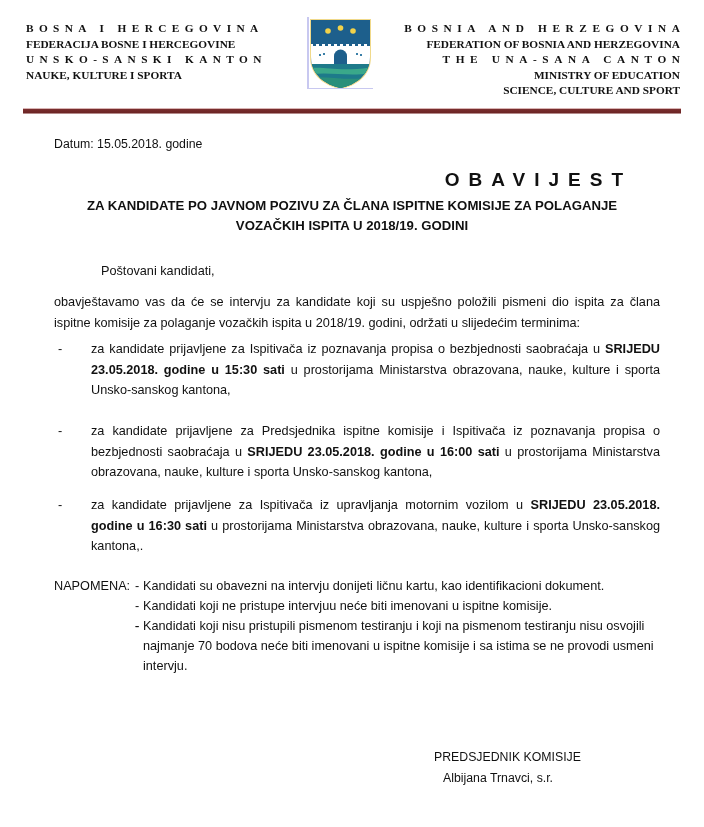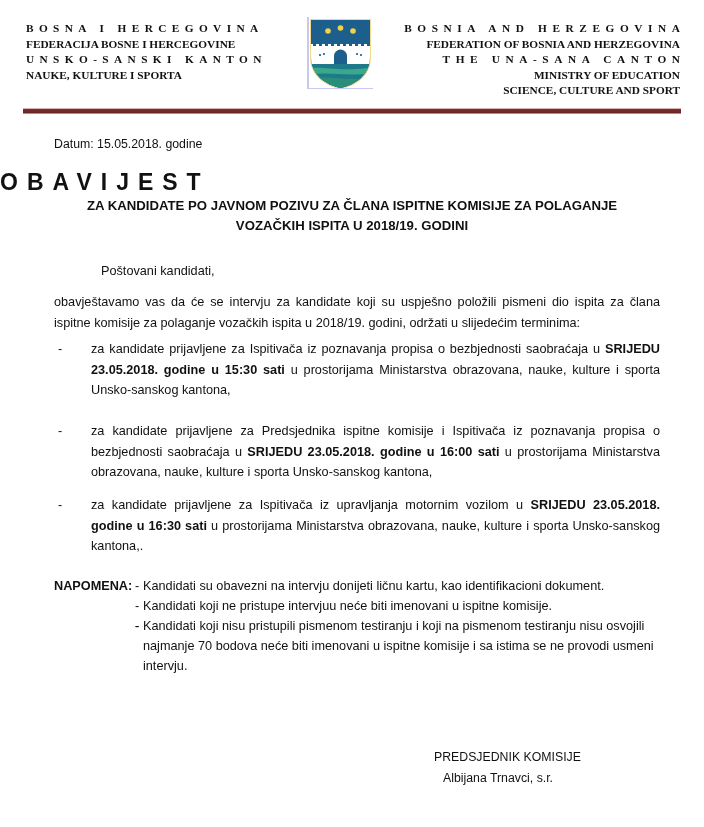--- a/index.html
+++ b/index.html
@@ -13,36 +13,36 @@
   .spaced-r { letter-spacing:5.6px; margin-right:-5.6px;text-align:right; }
 
   .logo { position:absolute; left:307px; top:17px; width:66px; height:72px; }
   .logo-frame { position:absolute; left:307px; top:17px; width:2px; height:72px; background:#c8c8f0; }
   .logo-base { position:absolute; left:307px; top:88px; width:66px; height:1px; background:#c8c8f0; }
 
   .sep { position:absolute; left:23px; top:108px; width:658px; height:6px;
          background: linear-gradient(#d9b4b4 0, #d9b4b4 1px, #7a2e2e 1px, #6b2424 5px, #b48a8a 5px); }
 
   .date { position:absolute; left:54px; top:137px; font-size:12.3px; }
-  .title { position:absolute; left:0; width:632px; top:169px; text-align:left; font-size:23px; font-weight:bold; letter-spacing:9px; }
+  .title { position:absolute; left:0; width:632px; top:169px; text-align:right; font-size:19px; font-weight:bold; letter-spacing:9px; }
   .subtitle { position:absolute; left:0; width:704px; top:196px; text-align:center; font-size:13.2px; font-weight:bold; line-height:20px; }
 
   .greeting { position:absolute; left:101px; top:264px; font-size:12.7px; }
   .intro { position:absolute; left:54px; top:292px; width:606px; font-size:12.7px; line-height:20.5px; text-align:justify; }
 
   .items { position:absolute; left:54px; width:606px; font-size:12.7px; line-height:20.5px; }
   .item { position:relative; padding-left:37px; text-align:justify; }
   .item .dash { position:absolute; left:4px; top:0; }
   .item1 { top:339px; }
   .item2 { top:421px; }
   .item3 { top:495px; }
   b { font-weight:bold; }
 
   .note { position:absolute; left:54px; top:576px; width:640px; font-size:12.7px; line-height:20px; }
-  .note-label { position:absolute; left:0; top:0; font-weight:bold; }
+  .note-label { position:absolute; left:0; top:0; font-weight:normal; }
   .note-list { position:absolute; left:81px; top:0; width:560px; }
   .note-item { position:relative; padding-left:8px; }
   .note-item .nd { position:absolute; left:0; top:0; }
 
   .sign { position:absolute; left:434px; top:747px; font-size:12.3px; line-height:20.5px; }
   .sign-name { padding-left:9px; }
 </style>
 </head>
 <body>
 

